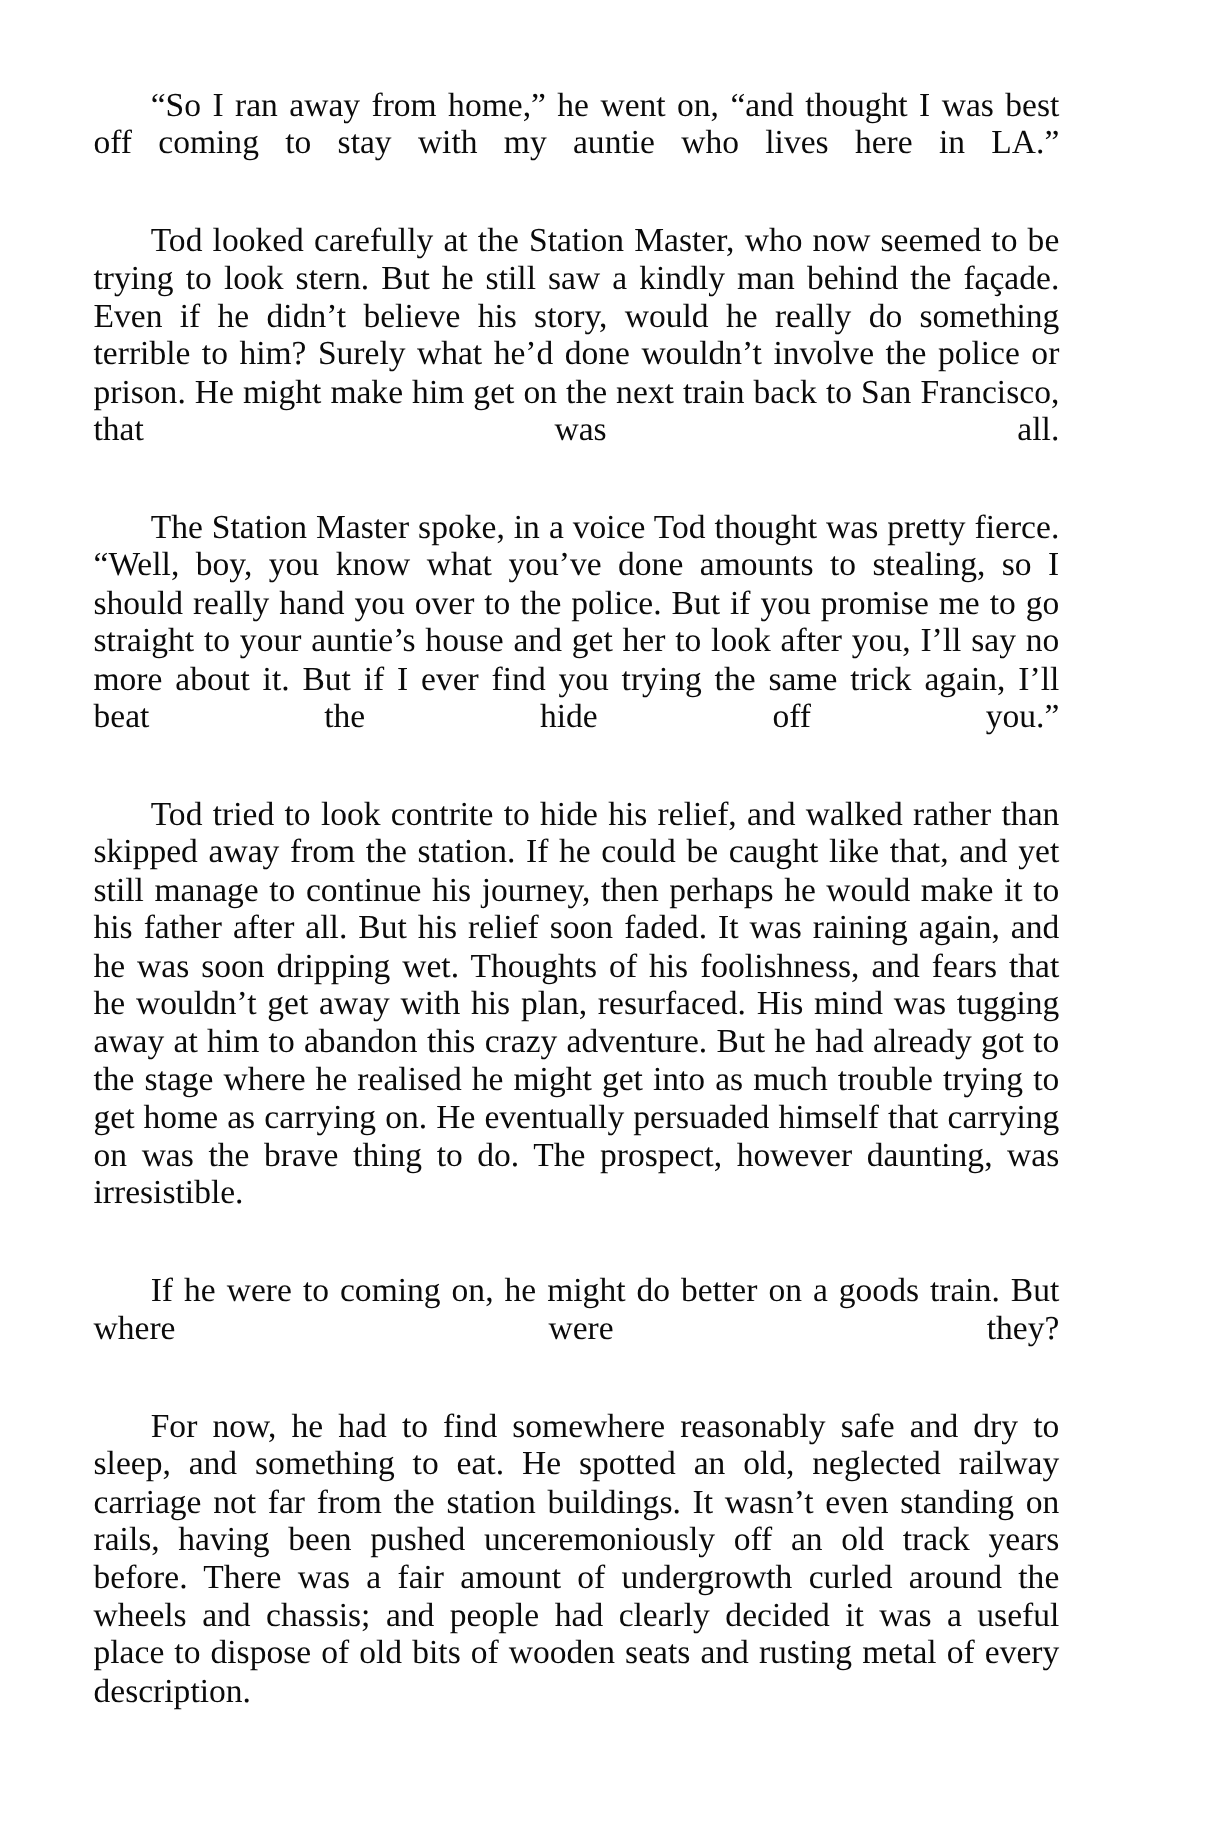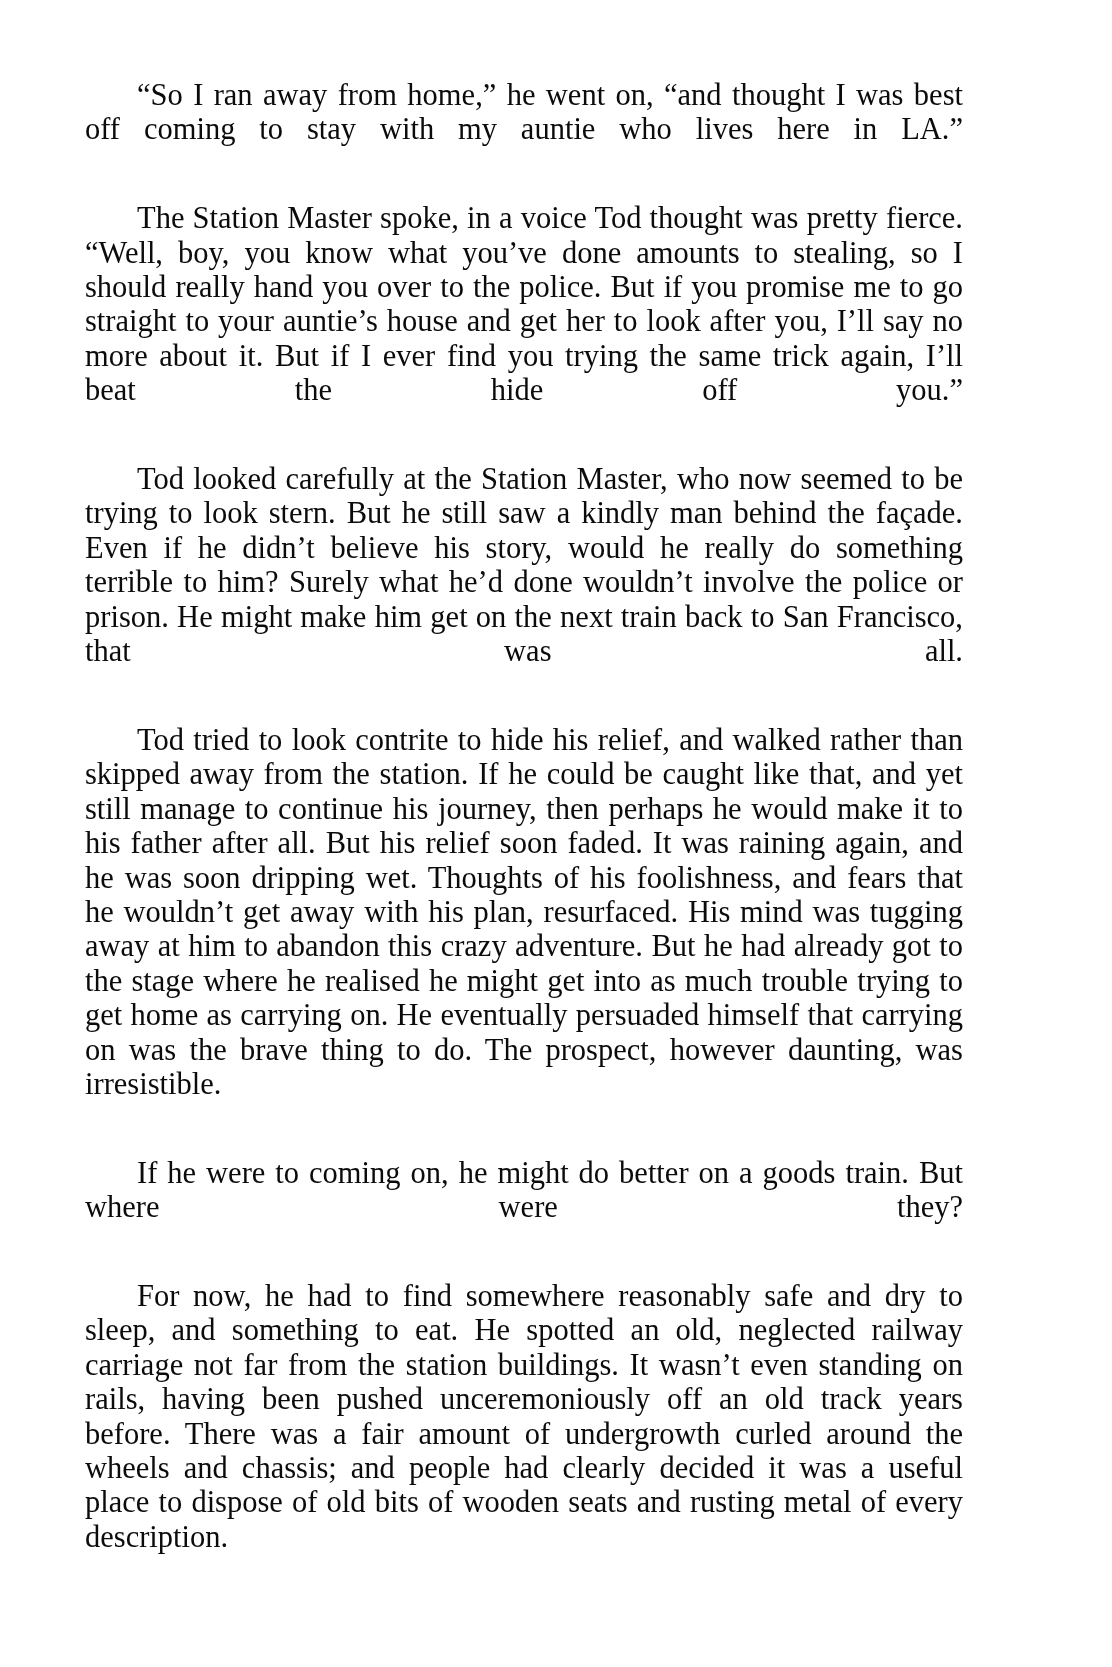--- a/index.html
+++ b/index.html
@@ -55,23 +55,23 @@
   }
 </style>
 </head>
 <body>
 
 <div class="page">
   <div class="text-block">
 
     <p class="para">“So I ran away from home,” he went on, “and thought I was best off coming to stay with my auntie who lives here in LA.”</p>
 
+    <p class="para">Tod looked carefully at the Station Master, who now seemed to be trying to look stern. But he still saw a kindly man behind the façade. Even if he didn’t believe his story, would he really do something terrible to him? Surely what he’d done wouldn’t involve the police or prison. He might make him get on the next train back to San Francisco, that was all.</p>
+
     <p class="para">The Station Master spoke, in a voice Tod thought was pretty fierce. “Well, boy, you know what you’ve done amounts to stealing, so I should really hand you over to the police. But if you promise me to go straight to your auntie’s house and get her to look after you, I’ll say no more about it. But if I ever find you trying the same trick again, I’ll beat the hide off you.”</p>
-
-    <p class="para">Tod looked carefully at the Station Master, who now seemed to be trying to look stern. But he still saw a kindly man behind the façade. Even if he didn’t believe his story, would he really do something terrible to him? Surely what he’d done wouldn’t involve the police or prison. He might make him get on the next train back to San Francisco, that was all.</p>
 
     <p class="para">Tod tried to look contrite to hide his relief, and walked rather than skipped away from the station. If he could be caught like that, and yet still manage to continue his journey, then perhaps he would make it to his father after all. But his relief soon faded. It was raining again, and he was soon dripping wet. Thoughts of his foolishness, and fears that he wouldn’t get away with his plan, resurfaced. His mind was tugging away at him to abandon this crazy adventure. But he had already got to the stage where he realised he might get into as much trouble trying to get home as carrying on. He eventually persuaded himself that carrying on was the brave thing to do. The prospect, however daunting, was irresistible.</p>
 
     <p class="para">If he were to coming on, he might do better on a goods train. But where were they?</p>
 
     <p class="para">For now, he had to find somewhere reasonably safe and dry to sleep, and something to eat. He spotted an old, neglected railway carriage not far from the station buildings. It wasn’t even standing on rails, having been pushed unceremoniously off an old track years before. There was a fair amount of undergrowth curled around the wheels and chassis; and people had clearly decided it was a useful place to dispose of old bits of wooden seats and rusting metal of every description.</p>
 
   </div>
 </div>
 

